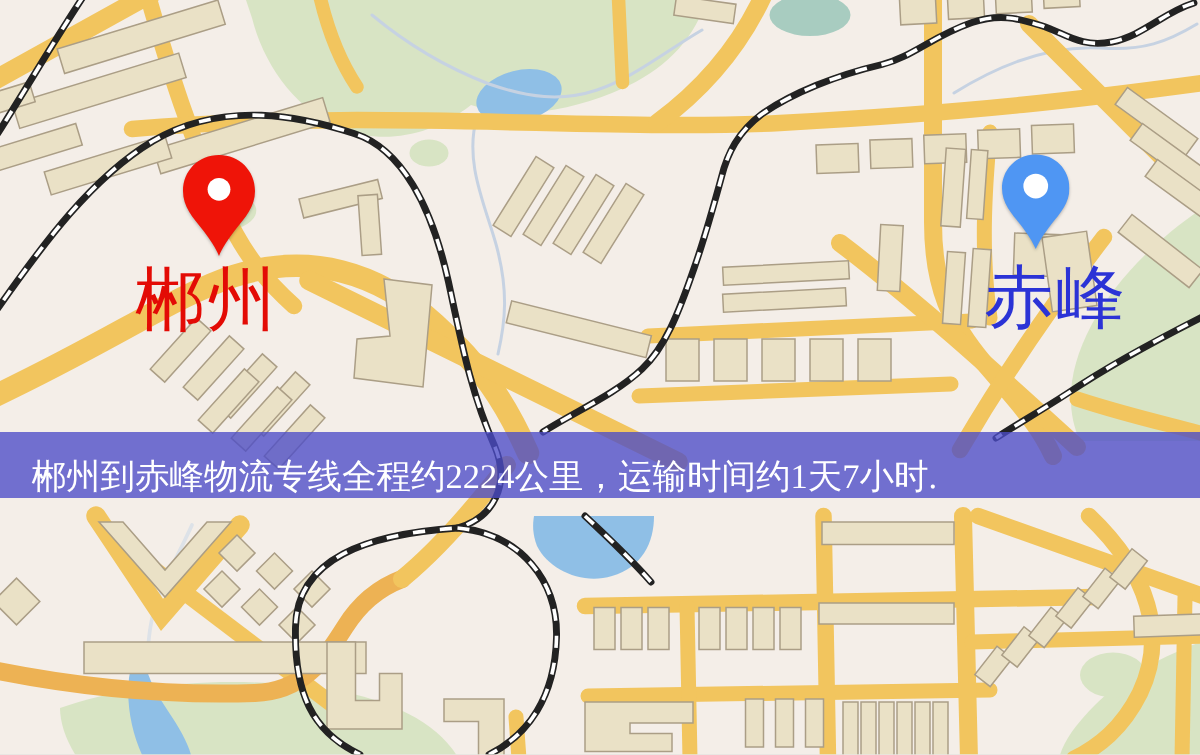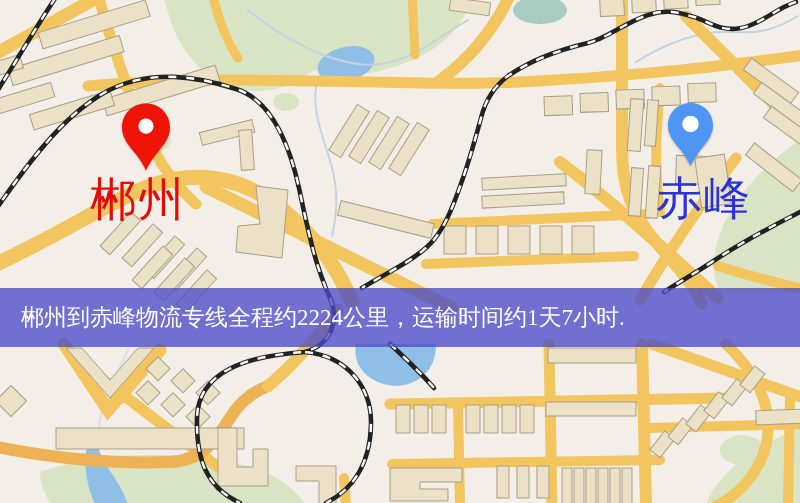--- a/index.html
+++ b/index.html
@@ -25,21 +25,21 @@
   .pin-origin{left:122px;top:102px;width:48px;height:70px;}
   .pin-dest{left:668px;top:101px;width:45px;height:67px;}
   .city-label{
     position:absolute;font-family:"Liberation Serif","DejaVu Serif",serif;
     font-weight:normal;font-size:46px;line-height:1;letter-spacing:2px;
     white-space:nowrap;
   }
   .label-origin{left:90px;top:177px;color:#e30b05;}
   .label-dest{left:640px;top:176px;color:#2b33d6;margin-left:16px;}
   .banner{
-    position:absolute;left:0;top:288px;width:800px;height:59px;
+    position:absolute;left:0;top:288px;width:800px;height:44px;
     background:rgba(75,75,200,0.78);
   }
   .banner-text{
     display:block;color:#ffffff;font-size:23px;line-height:59px;
     padding-left:21px;white-space:nowrap;
     font-family:"Liberation Serif","DejaVu Serif",serif;
   }
 </style>
 </head>
 <body>

